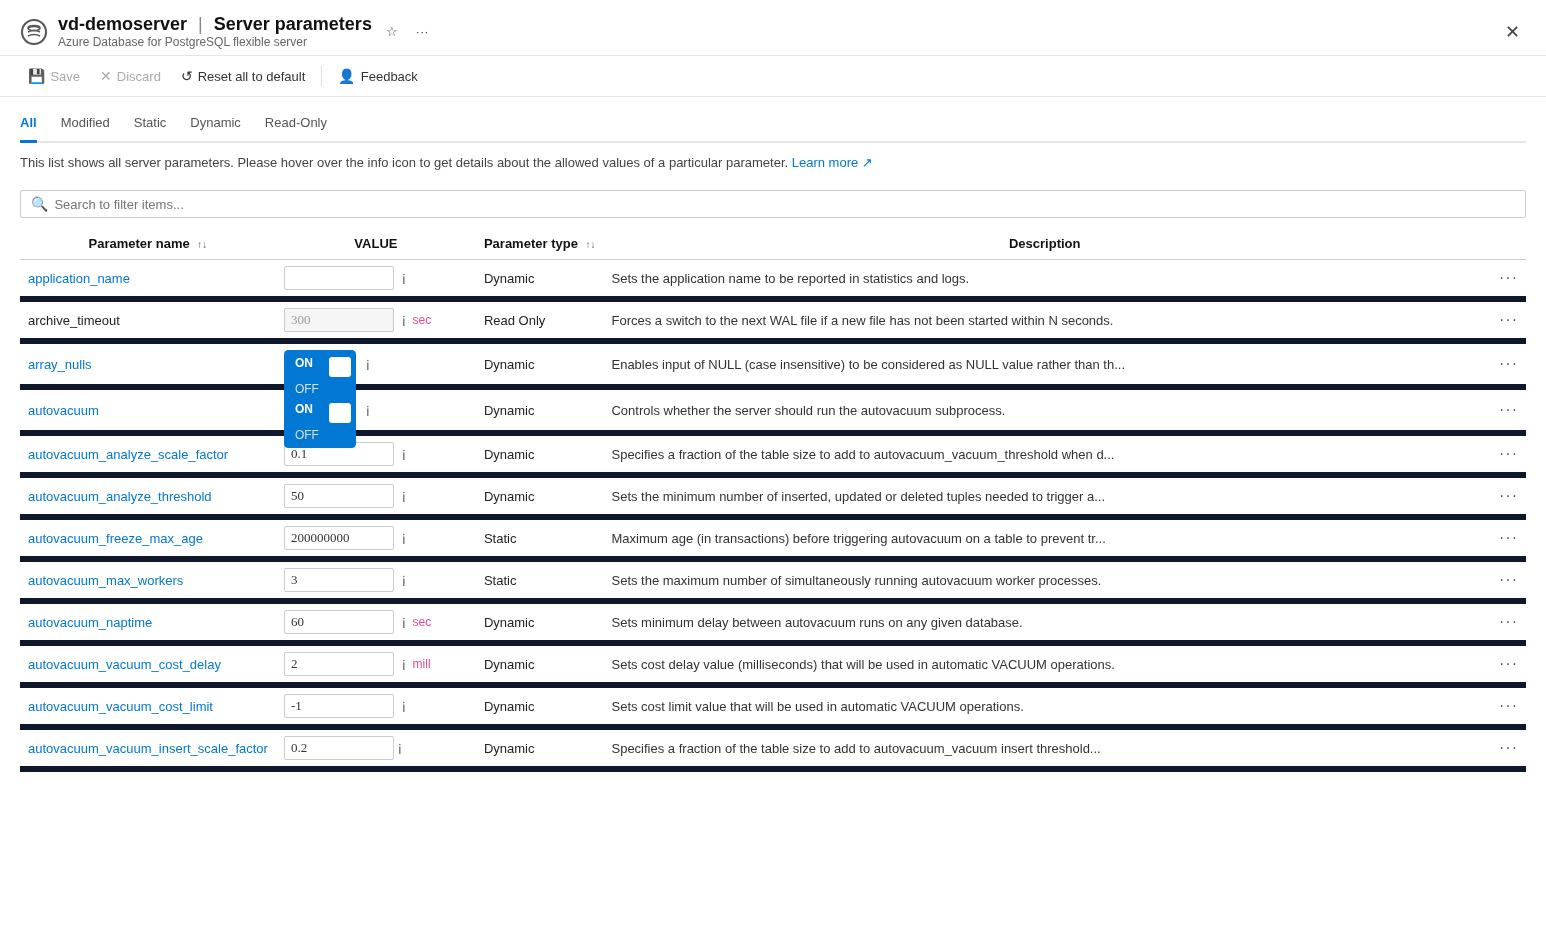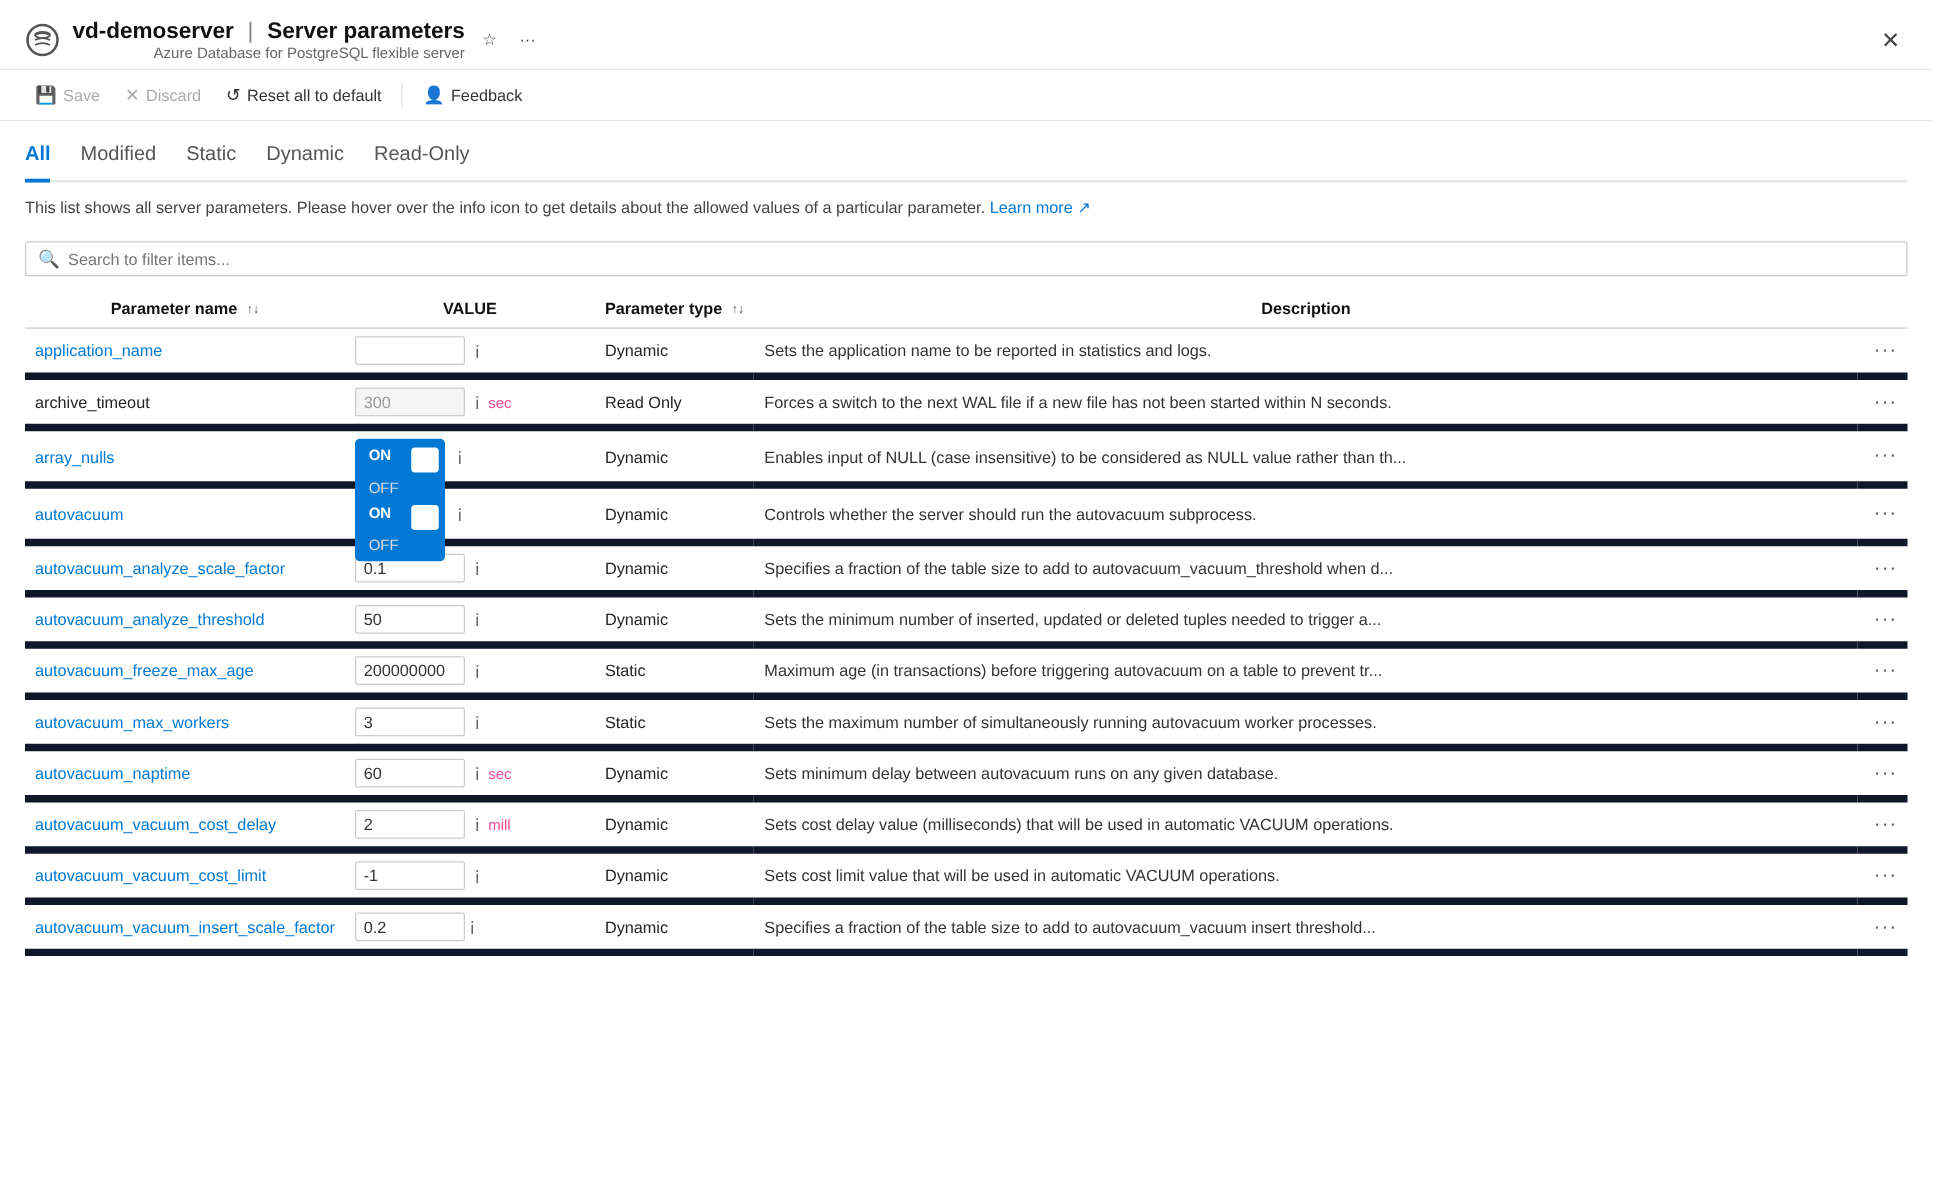--- a/index.html
+++ b/index.html
@@ -5,42 +5,42 @@
     * { box-sizing: border-box; margin: 0; padding: 0; }
     body { font-family: 'Segoe UI', Arial, sans-serif; font-size: 13px; color: #222; background: #fff; }
 
     .title-bar {
       display: flex; align-items: center; justify-content: space-between;
       padding: 14px 20px 6px 20px; border-bottom: 1px solid #e5e5e5;
     }
     .title-left { display: flex; align-items: center; gap: 10px; }
     .server-icon { width: 28px; height: 28px; color: #555; }
     .title-text h1 { font-size: 18px; font-weight: 600; color: #111; }
-    .title-text p { font-size: 12px; color: #666; text-align: right; }
+    .title-text p { font-size: 12px; color: #666; }
     .title-action-btn { background: none; border: none; cursor: pointer; font-size: 13px; color: #444; display: flex; align-items: center; gap: 4px; padding: 2px 4px; }
     .close-btn { background: none; border: none; cursor: pointer; font-size: 18px; color: #444; padding: 2px 6px; }
 
     .toolbar {
       display: flex; align-items: center; gap: 4px;
       padding: 8px 20px; border-bottom: 1px solid #e5e5e5;
     }
     .toolbar-btn {
       display: flex; align-items: center; gap: 5px;
       background: none; border: none; cursor: pointer;
       font-size: 13px; color: #333; padding: 4px 8px;
     }
     .toolbar-btn.disabled { color: #aaa; cursor: default; }
     .toolbar-sep { width: 1px; height: 20px; background: #ddd; margin: 0 4px; }
 
     .tabs-bar {
       padding: 12px 20px 0 20px;
     }
     .tabs { display: flex; gap: 24px; border-bottom: 2px solid #e5e5e5; }
     .tab {
-      padding: 6px 0 10px 0; cursor: pointer; font-size: 16px; color: #555;
+      padding: 6px 0 10px 0; cursor: pointer; font-size: 13px; color: #555;
       border-bottom: 3px solid transparent; margin-bottom: -2px;
     }
     .tab.active { color: #0078d4; border-bottom-color: #0078d4; font-weight: 600; }
 
     .description {
       padding: 12px 20px; font-size: 13px; color: #444;
     }
     .description a { color: #0078d4; text-decoration: none; }
 
     .search-bar { padding: 8px 20px 0 20px; }
@@ -61,21 +61,21 @@
       padding: 8px 8px; border-bottom: 1px solid #ccc; color: #111;
       white-space: nowrap; background: #fff;
     }
     thead th .sort-icons { display: inline-block; margin-left: 4px; color: #555; font-size: 10px; vertical-align: middle; }
     tbody tr { border-bottom: 6px solid #0f172a; }
     tbody td { padding: 6px 8px; vertical-align: middle; font-size: 13px; }
     .param-link { color: #0078d4; text-decoration: none; cursor: pointer; }
     .param-static { color: #222; margin-top: 10px; }
     .value-input {
       border: 1px solid #ccc; border-radius: 2px; padding: 3px 6px;
-      font-size: 13px; width: 88px; color: #333; background: #fff;
+      font-size: 13px; width: 110px; color: #333; background: #fff; font-family: Liberation Serif, serif;
     }
     .value-input.disabled-input { background: #f5f5f5; color: #999; }
     .info-icon { color: #666; font-size: 14px; cursor: pointer; margin-left: 4px; }
     .unit-label { color: #ec4899; font-size: 12px; margin-left: 3px; }
     .more-icon { color: #555; cursor: pointer; font-size: 16px; letter-spacing: 1px; }
 
     .toggle-wrap {
       display: flex; flex-direction: column; align-items: flex-start;
     }
     .toggle {

